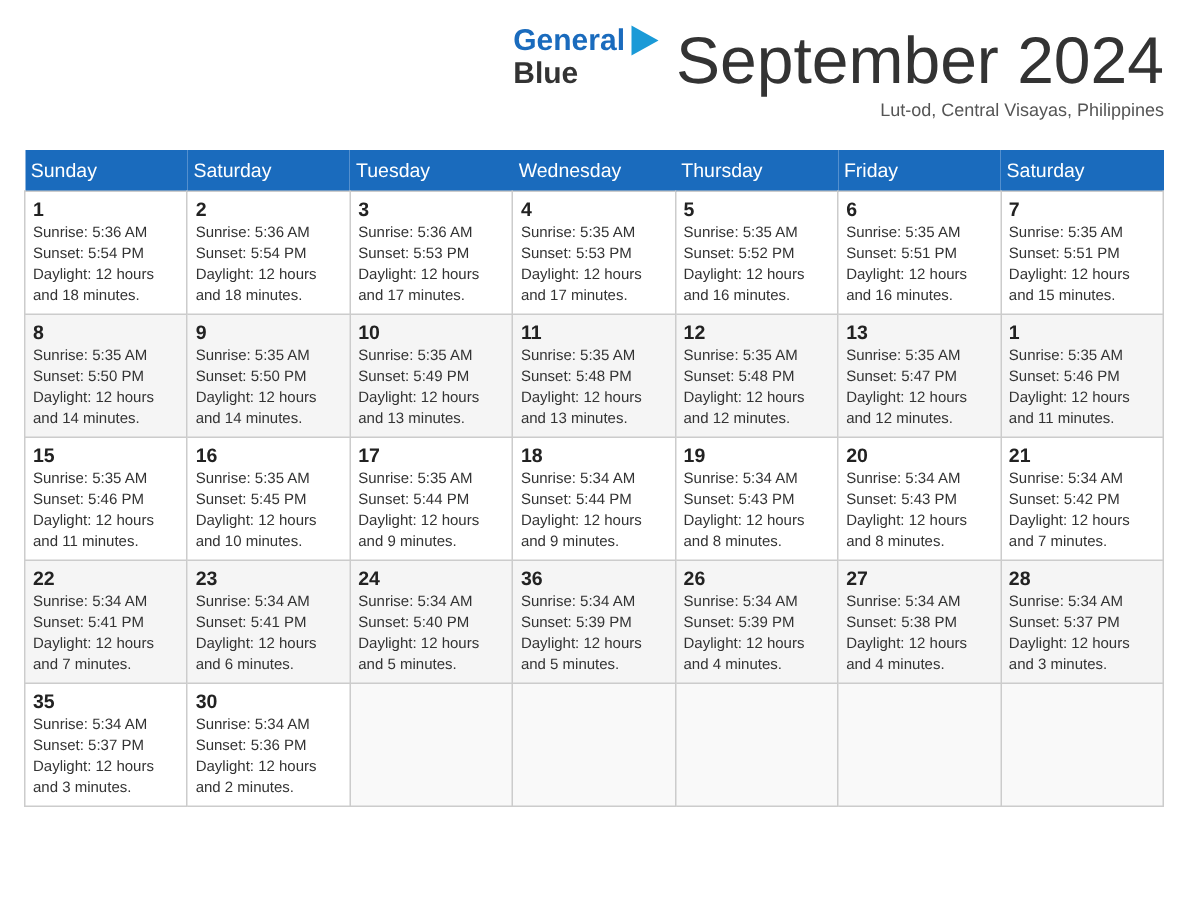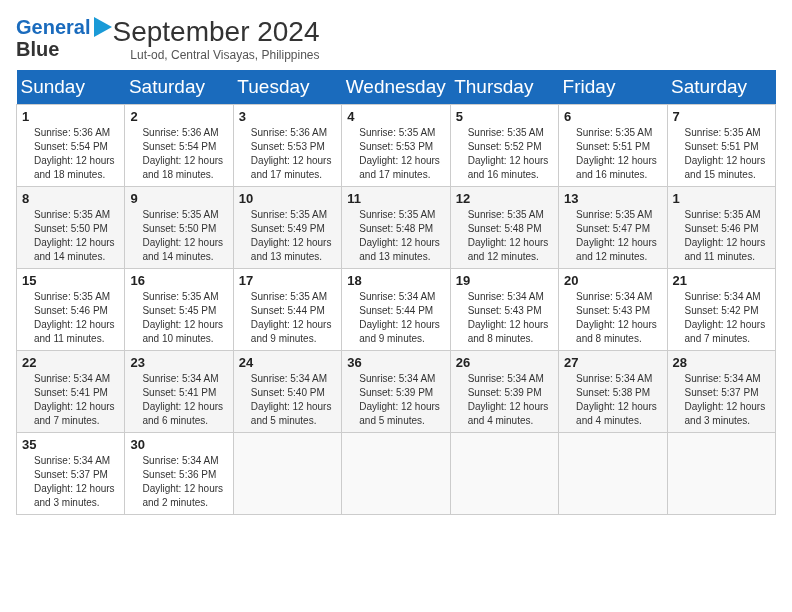--- a/index.html
+++ b/index.html
@@ -5,23 +5,24 @@
     * { box-sizing: border-box; margin: 0; padding: 0; }
     body {
       font-family: Arial, sans-serif;
       background: #fff;
       width: 792px;
       min-height: 612px;
       padding: 16px;
     }
     .header {
       display: flex;
-      justify-content: flex-start;
+      justify-content: flex-end;
       align-items: flex-start;
-      margin-bottom: 8px;
+      margin-bottom: 20px;
+      gap: 12px;
     }
     .logo {
       display: flex;
       flex-direction: column;
       align-items: flex-start;
     }
     .logo-text {
       font-size: 20px;
       font-weight: bold;
       color: #333;
@@ -38,39 +39,39 @@
       vertical-align: middle;
     }
     .logo-row {
       display: flex;
       align-items: center;
     }
     .title-block {
       text-align: right;
     }
     .month-title {
-      font-size: 28px;
+      font-size: 44px;
       color: #333;
       font-weight: normal;
     }
     .location {
       font-size: 12px;
       color: #555;
     }
     table {
       width: 100%;
       border-collapse: collapse;
       font-size: 11px;
     }
     thead tr th {
       background: #1a6bbd;
       color: #fff;
       padding: 6px 4px;
       text-align: left;
-      font-size: 19px;
+      font-size: 13px;
       font-weight: normal;
     }
     tbody tr td {
       border: 1px solid #ccc;
       vertical-align: top;
       padding: 4px 5px;
       height: 80px;
       width: calc(100% / 7);
     }
     tbody tr:nth-child(odd) td {
@@ -83,21 +84,20 @@
       font-size: 13px;
       font-weight: bold;
       color: #222;
       display: block;
       margin-bottom: 2px;
     }
     .day-info {
       font-size: 10px;
       color: #333;
       line-height: 1.4;
-      margin-left: 12px;
     }
     .empty-cell {
       background: #f9f9f9 !important;
     }
   </style>
 </head>
 <body>
 
 <div class="header">
   <div class="logo">

